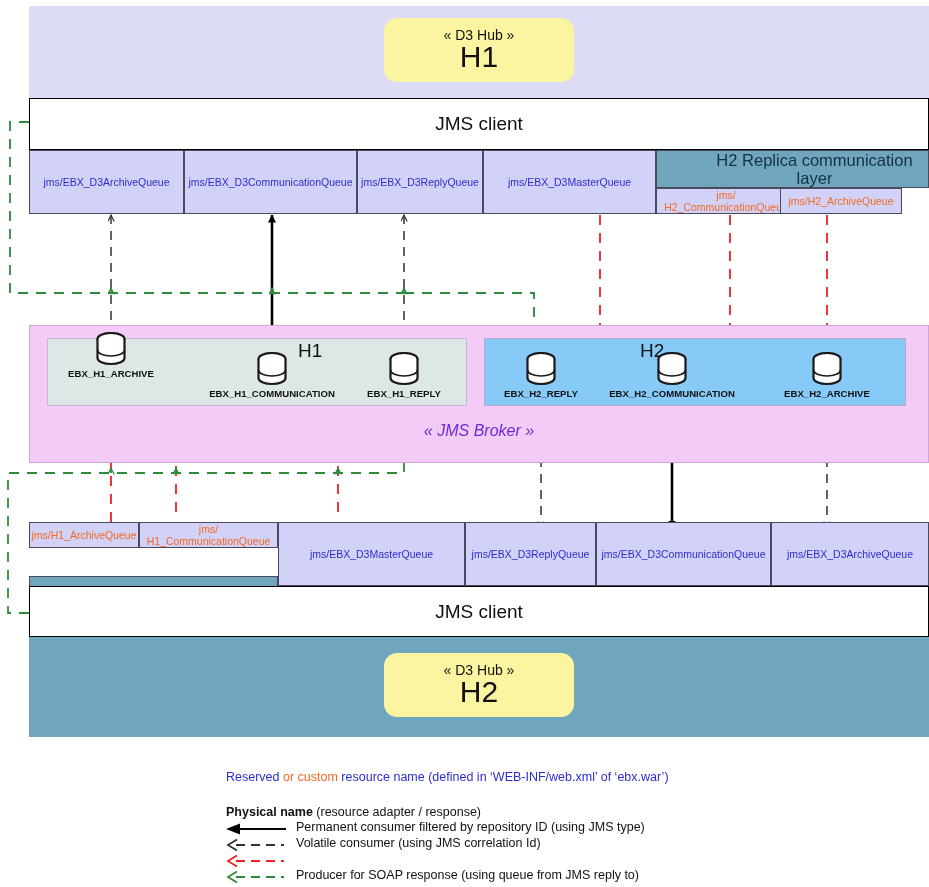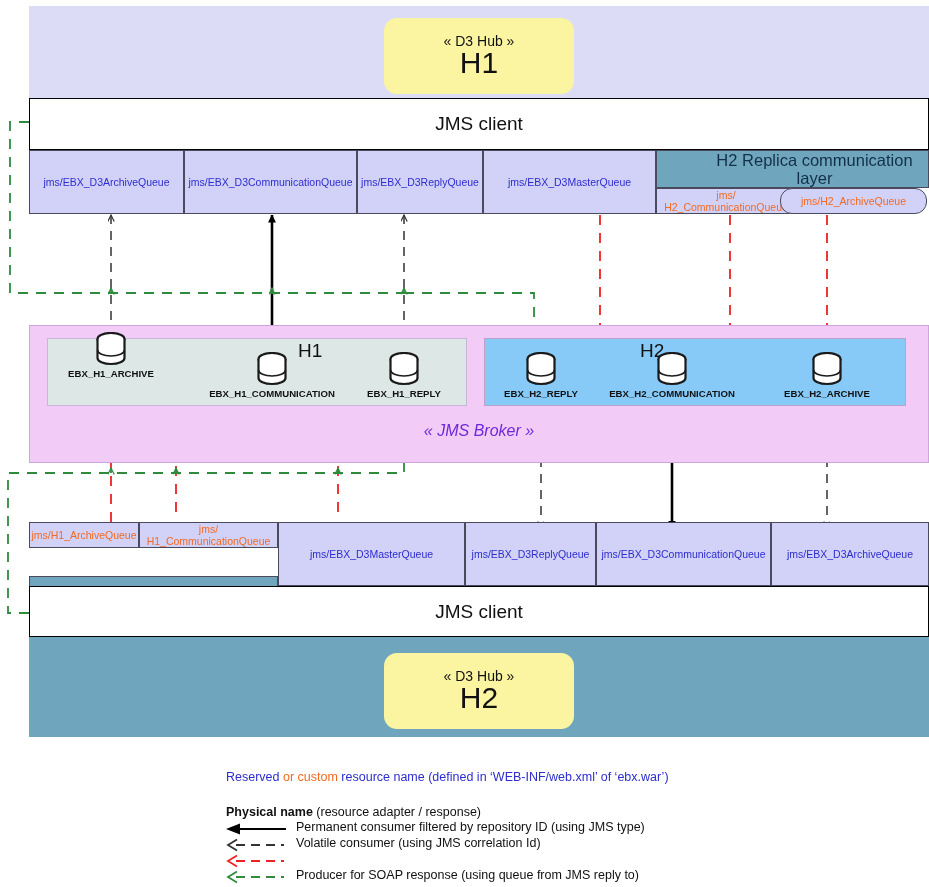--- a/index.html
+++ b/index.html
@@ -25,21 +25,21 @@
   
   .hubpanel-top {
     left: 29px; top: 6px; width: 900px; height: 92px;
     background: #dcdcf6;
   }
   .hubpanel-bottom {
     left: 29px; top: 637px; width: 900px; height: 100px;
     background: #6fa6bd;
   }
   .hub-badge {
-    width: 190px; height: 76px;
+    width: 190px; height: 64px;
     background: #fbf4a0;
     border-radius: 13px;
     display: flex;
     flex-direction: column;
     align-items: center;
     justify-content: center;
     line-height: 1.05;
   }
   .hub-badge .stereo { font-size: 14px; color: #111; }
   .hub-badge .name { font-size: 30px; color: #111; margin-top: -2px;}
@@ -210,21 +210,21 @@
   <span>jms/EBX_D3MasterQueue</span>
 </div>
 
 <div class="abs replica-bar" style="left:656px; top:150px; width:273px; height:38px;padding-left:48px;">
   <span>H2 Replica communication layer</span>
 </div>
 <div class="abs qcell orange" style="left:656px; top:188px; width:140px; height:26px;">
   <span style="white-space:pre-line;">jms/
 H2_CommunicationQueue</span>
 </div>
-<div class="abs qcell orange" style="left:780px; top:188px; width:147px; height:26px;border-radius:12px;">
+<div class="abs qcell orange" style="left:780px; top:188px; width:122px; height:26px;">
   <span style="white-space:pre-line;">jms/H2_ArchiveQueue</span>
 </div>
 
 <div class="abs broker">
   <div class="broker-label">« JMS Broker »</div>
 </div>
 
 <div class="abs group-h1"></div>
 <div class="abs group-title" style="left:298px; top:340px;">H1</div>
 

